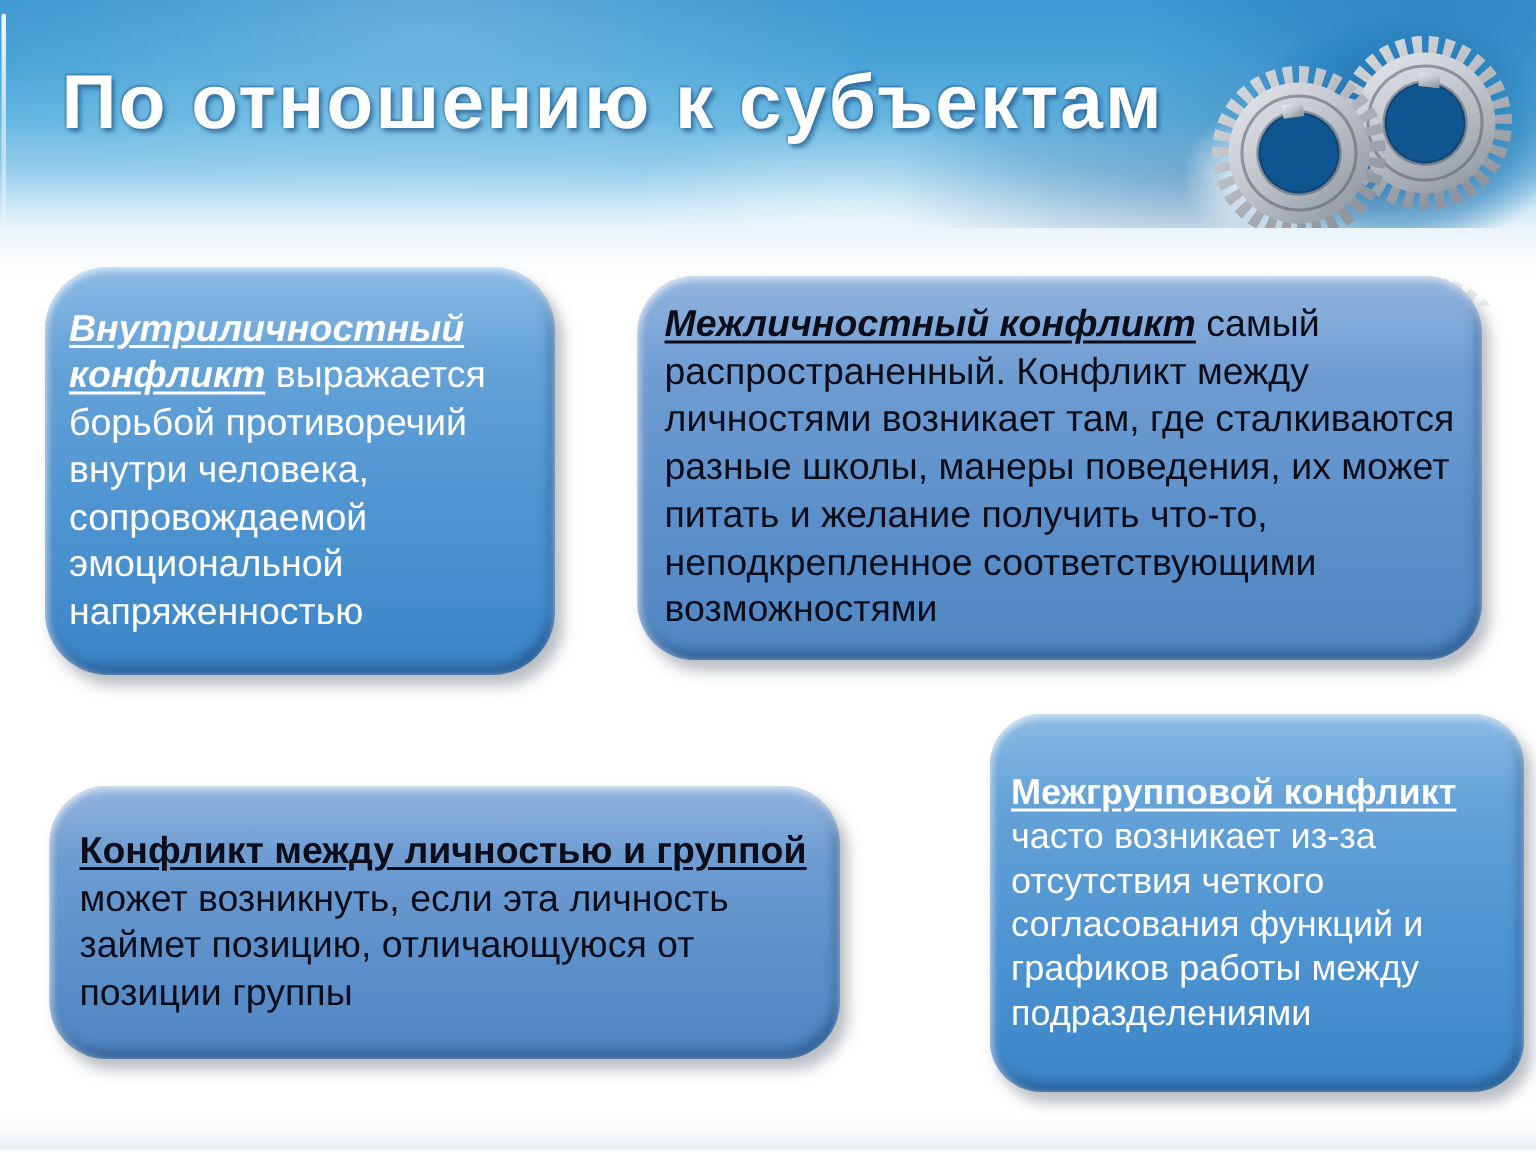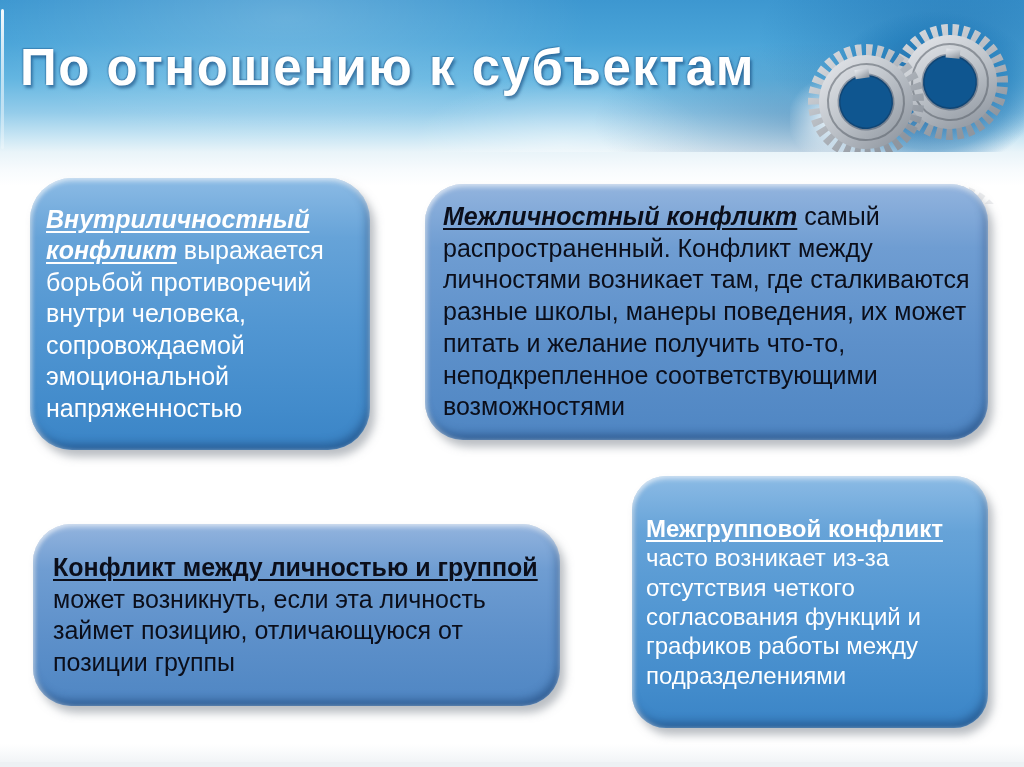--- a/index.html
+++ b/index.html
@@ -21,21 +21,21 @@
   .horizon{
     position:absolute;left:0;top:152px;width:1024px;height:34px;
     background:linear-gradient(180deg,#e9f4f9 0%,#f8fbfd 55%,#ffffff 100%);
   }
   .edge-line{
     position:absolute;left:1px;top:9px;width:3px;height:140px;
     background:linear-gradient(180deg,rgba(255,255,255,0.95),rgba(255,255,255,0.25));
     border-radius:2px;
   }
   .title{
-    position:absolute;left:20px;top:38px;
+    position:absolute;left:41px;top:38px;
     font-size:51px;font-weight:bold;color:#ffffff;letter-spacing:1.5px;white-space:nowrap;
     text-shadow:2px 3px 3px rgba(20,70,120,0.55), -1px -1px 1px rgba(20,70,120,0.30), 0 0 2px rgba(20,70,120,0.35);
     text-align:center;
   }
   
   .gears{position:absolute;right:-8px;top:0;width:234px;height:204px;}
   .gears-backdrop{
     position:absolute;left:-8px;top:-6px;right:-4px;bottom:-6px;
     background:
       radial-gradient(circle 58px at 16% 58%, rgba(255,255,255,0.85), transparent 72%),
@@ -60,21 +60,21 @@
   .bx-muted{ 
     background:linear-gradient(180deg,#93b4de 0%,#6f9dd2 25%,#5d90ca 62%,#4f86c3 100%);
     color:#0b0e1a;
   }
   .bx p{margin:0;}
   .hdr{font-weight:bold;text-decoration:underline;text-decoration-thickness:2px;text-underline-offset:3px;}
   .it{font-style:italic;}
   #box1{left:30px;top:178px;width:340px;height:272px;font-size:25px;line-height:1.26;padding:0 16px;border-radius:42px;}
   #box2{left:425px;top:184px;width:563px;height:256px;font-size:25px;line-height:1.27;padding:0 18px;}
   #box3{left:33px;top:524px;width:527px;height:182px;font-size:25px;line-height:1.26;padding:0 20px;}
-  #box4{left:632px;top:476px;width:356px;height:252px;font-size:24px;line-height:1.22;padding:0 14px;border-radius:34px;}
+  #box4{left:660px;top:476px;width:356px;height:252px;font-size:24px;line-height:1.22;padding:0 14px;border-radius:34px;}
   .bottom-strip{position:absolute;left:0;bottom:0;width:1024px;height:5px;background:#edf1f4;}
 </style>
 </head>
 <body>
 
 <div class="slide">
 
   <div class="header">
     <div class="edge-line"></div>
     <div class="title">По отношению к субъектам</div>

